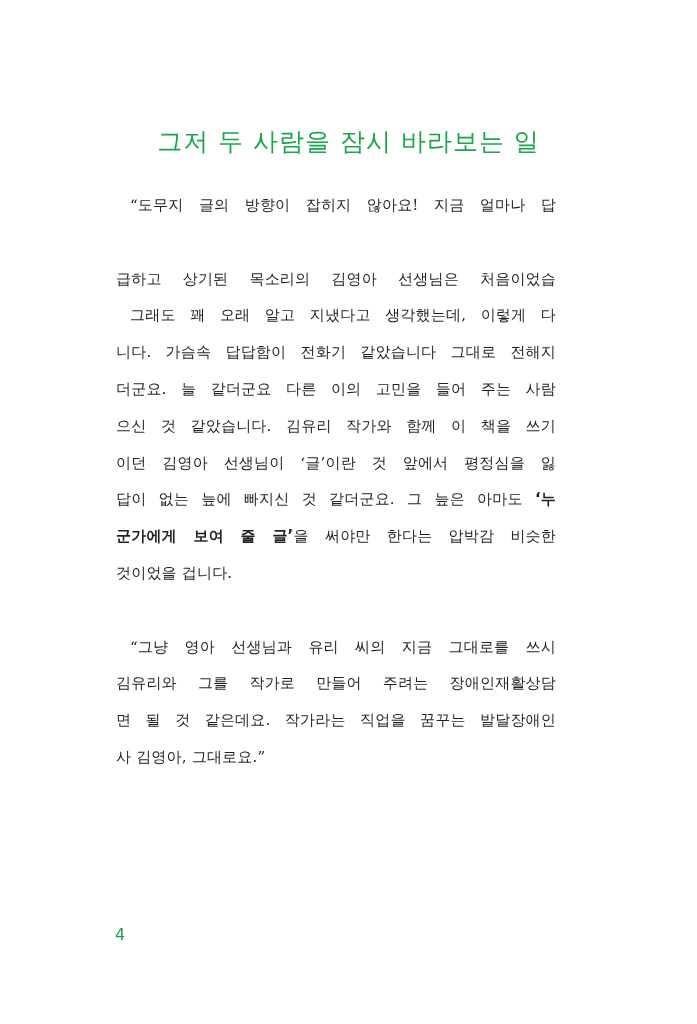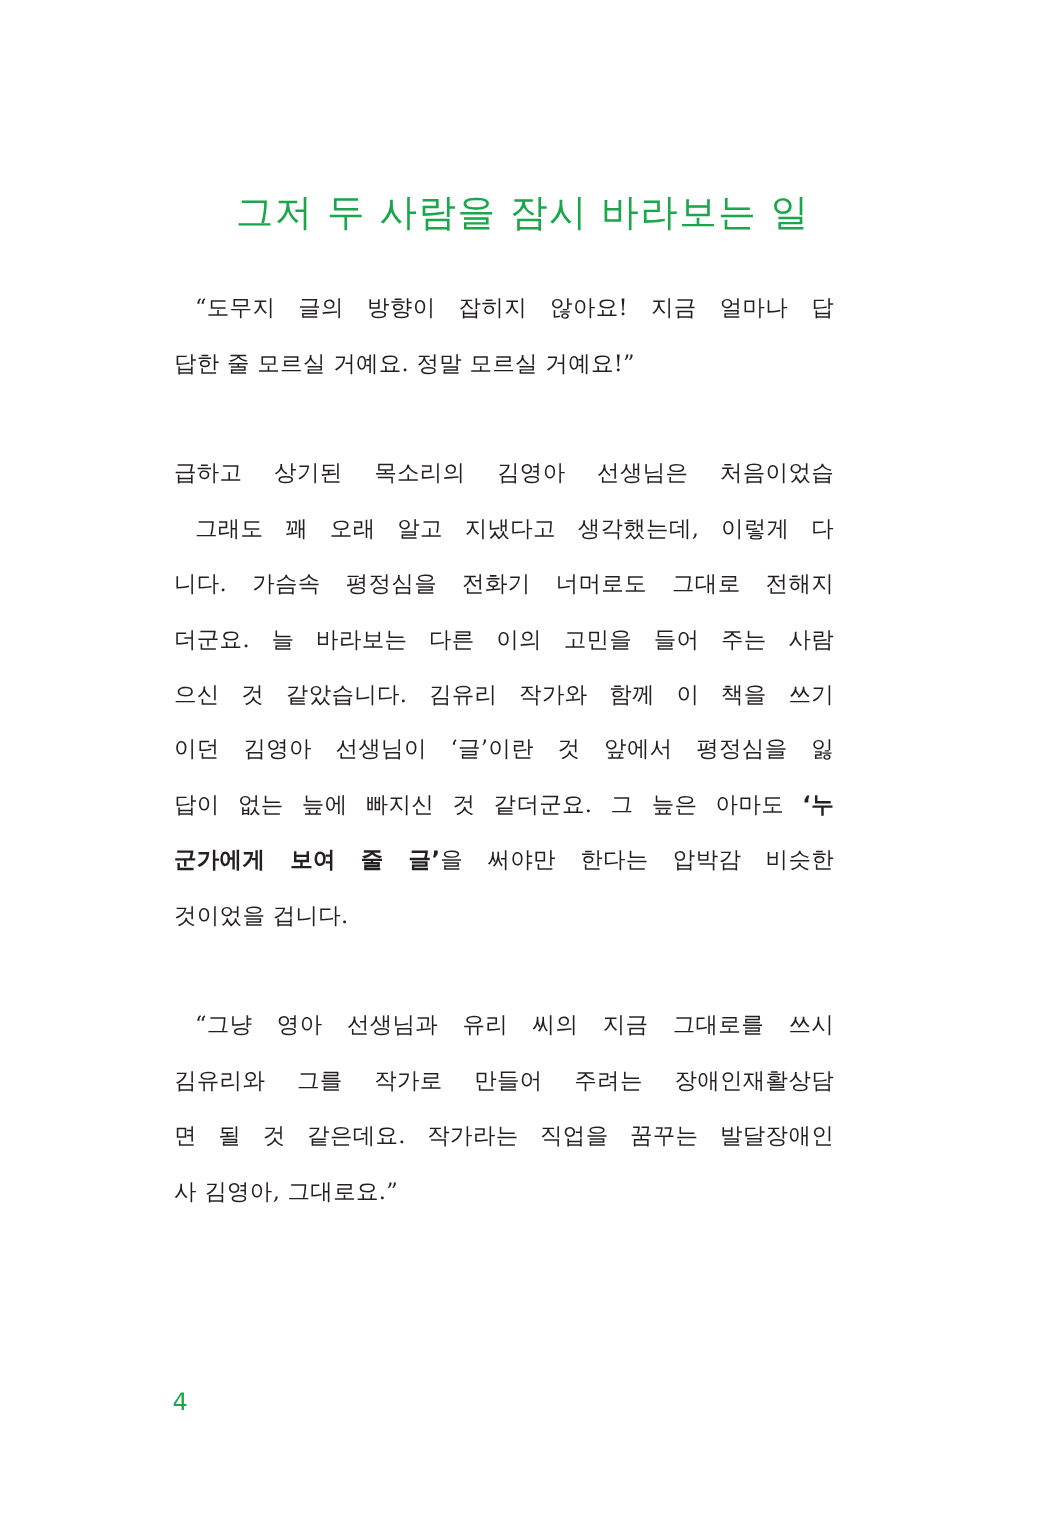--- a/index.html
+++ b/index.html
@@ -73,27 +73,26 @@
   </style>
 </head>
 <body>
 
 <div class="page">
   <h2 class="title">그저 두 사람을 잠시 바라보는 일</h2>
 
   <div class="body-text">
 
     <div class="line indent">“도무지 글의 방향이 잡히지 않아요! 지금 얼마나 답</div>
-    <div class="line last">답한 줄 모르실 거예요. 정말 모르실 거예요!”</div>
     <div class="gap"></div>
 
     <div class="line">급하고 상기된 목소리의 김영아 선생님은 처음이었습</div>
     <div class="line indent">그래도 꽤 오래 알고 지냈다고 생각했는데, 이렇게 다</div>
-    <div class="line">니다. 가슴속 평정심을 전화기 너머로도 그대로 전해지</div>
-    <div class="line">더군요. 늘 바라보는 다른 이의 고민을 들어 주는 사람</div>
+    <div class="line">니다. 가슴속 답답함이 전화기 같았습니다 그대로 전해지</div>
+    <div class="line">더군요. 늘 같더군요 다른 이의 고민을 들어 주는 사람</div>
     <div class="line">으신 것 같았습니다. 김유리 작가와 함께 이 책을 쓰기</div>
     <div class="line">이던 김영아 선생님이 ‘글’이란 것 앞에서 평정심을 잃</div>
     <div class="line"><span>답이 없는 늪에 빠지신 것 같더군요. 그 늪은 아마도 </span><span class="bold">‘누</span></div>
     <div class="line"><span class="bold">군가에게 보여 줄 글’</span><span>을 써야만 한다는 압박감 비슷한</span></div>
     <div class="line last">것이었을 겁니다.</div>
 
     <div class="gap"></div>
 
     <div class="line indent">“그냥 영아 선생님과 유리 씨의 지금 그대로를 쓰시</div>
     <div class="line">김유리와 그를 작가로 만들어 주려는 장애인재활상담</div>

